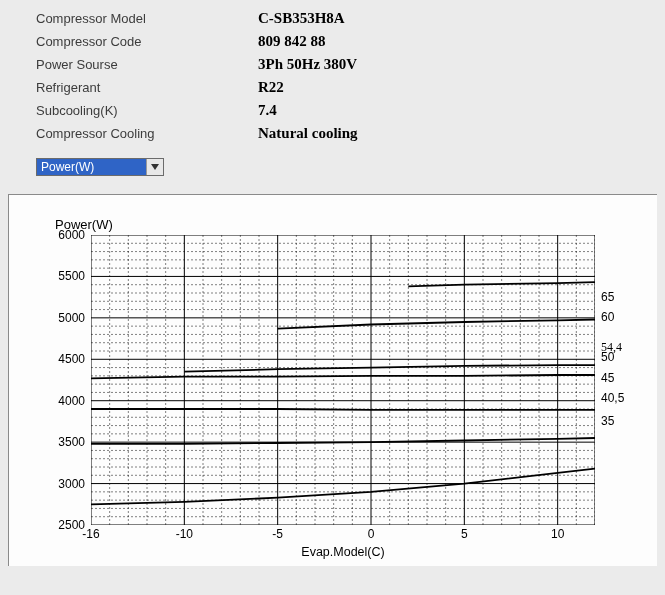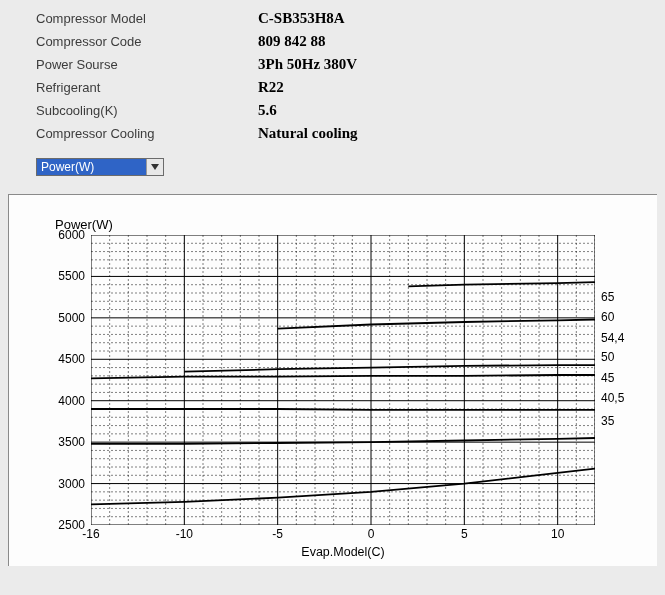--- a/index.html
+++ b/index.html
@@ -161,21 +161,21 @@
     <div class="spec-row">
       <div class="spec-label">Power Sourse</div>
       <div class="spec-value">3Ph  50Hz  380V</div>
     </div>
     <div class="spec-row">
       <div class="spec-label">Refrigerant</div>
       <div class="spec-value">R22</div>
     </div>
     <div class="spec-row">
       <div class="spec-label">Subcooling(K)</div>
-      <div class="spec-value">5.6</div>
+      <div class="spec-value">7.4</div>
     </div>
     <div class="spec-row">
       <div class="spec-label">Compressor Cooling</div>
       <div class="spec-value">Natural cooling</div>
     </div>
   </div>
 
 
 <div class="dropdown-wrap">
   <div class="dropdown-selected">Power(W)</div>
@@ -205,21 +205,21 @@
       <span style="left: 93.3333px;">-10</span>
       <span style="left: 186.667px;">-5</span>
       <span style="left: 280px;">0</span>
       <span style="left: 373.333px;">5</span>
       <span style="left: 466.667px;">10</span>
     </div>
   <div class="x-label">Evap.Model(C)</div>
   <div class="series-labels" id="series-labels">
       <span style="top: 62px;">65</span>
       <span style="top: 82px;">60</span>
-      <span style="top: 103px;">54,4</span>
+      <span style="top: 112px; font-family: Liberation Serif, serif;">54,4</span>
       <span style="top: 122px;">50</span>
       <span style="top: 143px;">45</span>
       <span style="top: 163px;">40,5</span>
       <span style="top: 186px;">35</span>
     </div>
 
   <div class="plot-area">
     <svg id="plot-svg" viewBox="0 0 504 290" preserveAspectRatio="none">
         <line x1="0" y1="0" x2="0" y2="290" stroke="#000" stroke-width="1"></line>
         <line x1="18.666666666666664" y1="0" x2="18.666666666666664" y2="290" stroke="#000" stroke-width="0.5" stroke-dasharray="2 2"></line>

